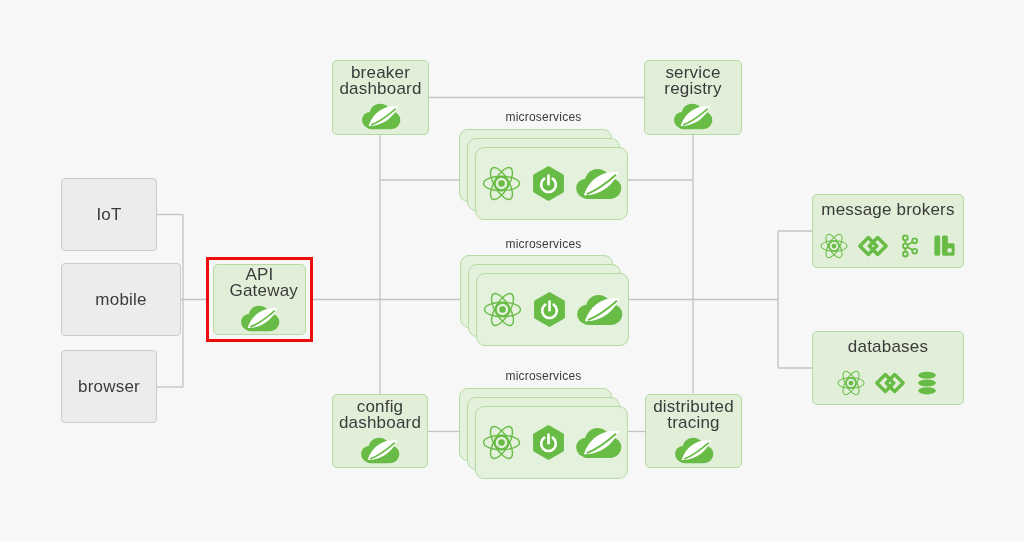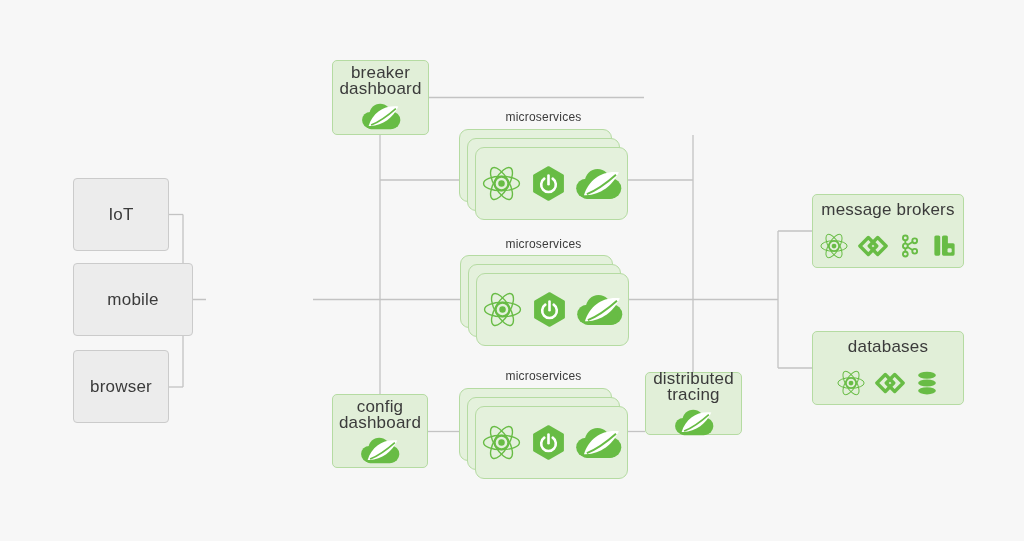--- a/index.html
+++ b/index.html
@@ -5,21 +5,21 @@
   html,body{margin:0;padding:0;background:#f7f7f7;}
   *{box-sizing:border-box;}
   .canvas{
     position:relative;width:1024px;height:541px;background:#f7f7f7;overflow:hidden;
     font-family:"Liberation Sans","DejaVu Sans",sans-serif;color:#3b3b3b;
   }
   svg.wires{position:absolute;left:0;top:0;}
   .wires line{stroke:#c3c3c3;stroke-width:1.3;}
 
   .node{position:absolute;display:flex;flex-direction:column;align-items:center;justify-content:center;text-align:center;}
-  .gray{background:#ececec;border:1px solid #cbcbcb;border-radius:4px;margin-left:12px;}
+  .gray{background:#ececec;border:1px solid #cbcbcb;border-radius:4px;}
   .green{background:#e1efd8;border:1px solid #b5dba2;border-radius:5px;}
   .label{font-size:17px;line-height:16px;letter-spacing:.2px;}
   .node .label{max-width:84px;}
   .gw-highlight{position:absolute;border:3px solid #ec0d0d;background:transparent;}
   .gw-highlight .node{position:absolute;left:4px;top:4px;right:4px;bottom:4px;}
   .gw-highlight .label{max-width:60px;}
 
   .iconrow{display:flex;align-items:center;justify-content:center;gap:9px;margin-top:5px;}
   .icon{display:block;}
   .spring-icon{width:40px;height:28px;}
@@ -137,38 +137,56 @@
   <div class="node gray" style="left:61px;top:178px;width:96px;height:73px">
     <div class="label">IoT</div>
   </div>
   <div class="node gray" style="left:61px;top:263px;width:120px;height:73px">
     <div class="label">mobile</div>
   </div>
   <div class="node gray" style="left:61px;top:350px;width:96px;height:73px">
     <div class="label">browser</div>
   </div>
 
+  <div class="gw-highlight" style="left:206px;top:257px;width:107px;height:85px">
+    <div class="node green">
+      <div class="label">API Gateway</div>
+      <div class="iconrow">
+          <svg class="icon spring-icon">
+            <use href="#spring-icon"></use>
+          </svg>
+        </div>
+    </div>
+  </div>
 
   <div class="node green" style="left:332px;top:60px;width:97px;height:75px">
     <div class="label">breaker dashboard</div>
     <div class="iconrow">
         <svg class="icon spring-icon">
           <use href="#spring-icon"></use>
         </svg>
       </div>
   </div>
+  <div class="node green" style="left:644px;top:60px;width:98px;height:75px">
+    <div class="label">service registry</div>
+    <div class="iconrow">
+        <svg class="icon spring-icon">
+          <use href="#spring-icon"></use>
+        </svg>
+      </div>
+  </div>
   <div class="node green" style="left:332px;top:394px;width:96px;height:74px">
     <div class="label">config dashboard</div>
     <div class="iconrow">
         <svg class="icon spring-icon">
           <use href="#spring-icon"></use>
         </svg>
       </div>
   </div>
-  <div class="node green" style="left:645px;top:372px;width:97px;height:63px">
+  <div class="node green" style="left:645px;top:394px;width:97px;height:74px">
     <div class="label">distributed tracing</div>
     <div class="iconrow">
         <svg class="icon spring-icon">
           <use href="#spring-icon"></use>
         </svg>
       </div>
   </div>
 
   <div class="node green wide" style="left:812px;top:194px;width:152px;height:74px">
     <div class="label">message brokers</div>

